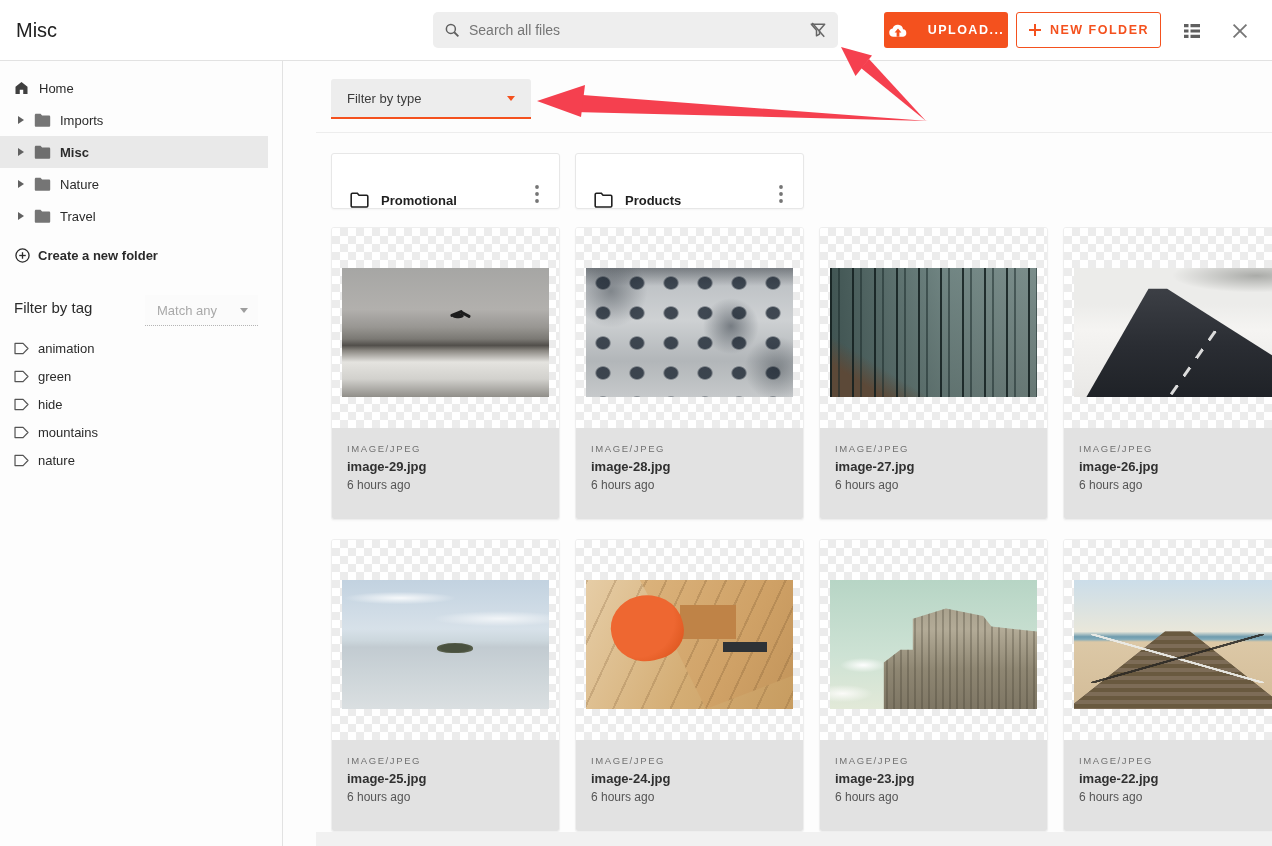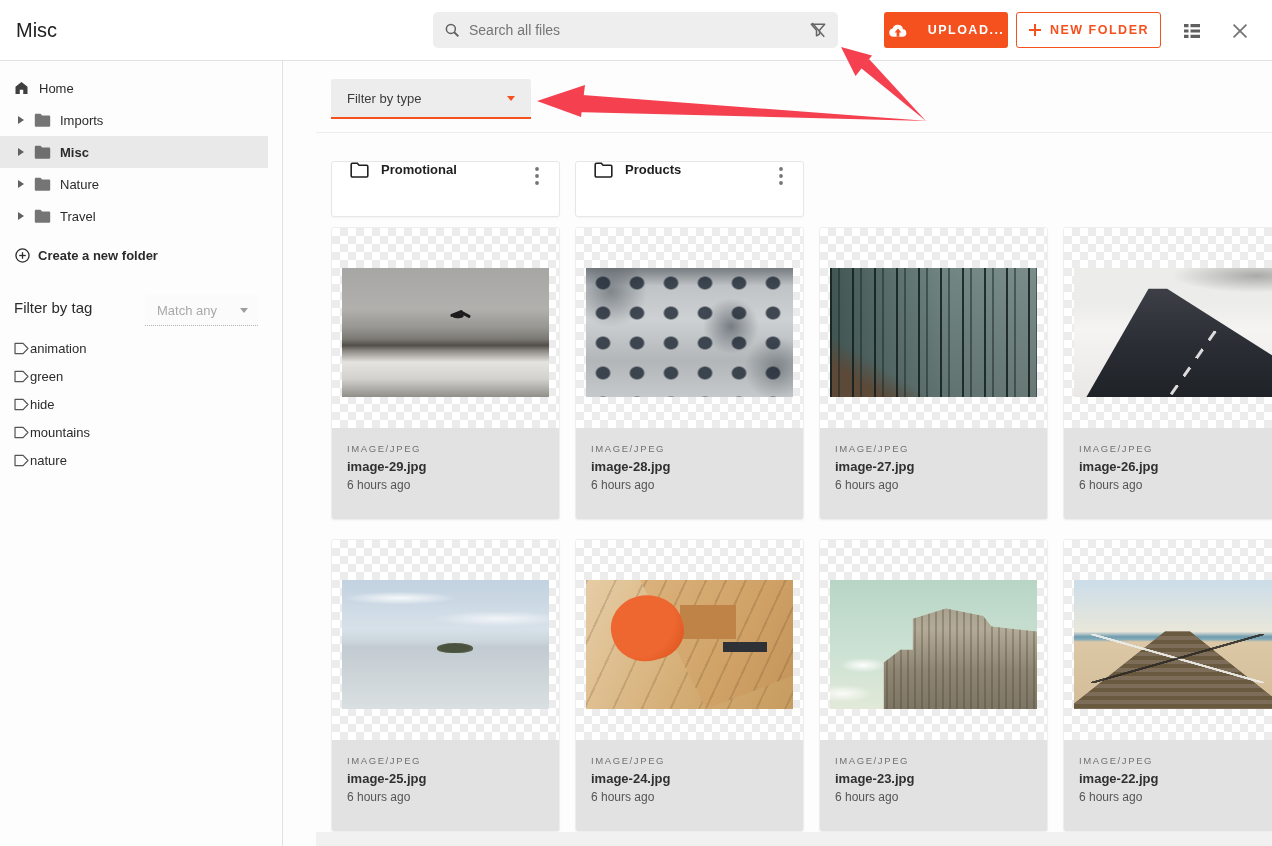--- a/index.html
+++ b/index.html
@@ -44,36 +44,36 @@
   .t0{top:43px} .t1{top:75px} .t2{top:107px} .t3{top:139px}
   .row-create { top:178px; padding-left:15px; gap:8px; font-weight:bold; }
 
   .filter-tag-label { position:absolute; left:14px; top:238px; font-size:15px; color:#2b2b2b; }
   .match-select { position:absolute; left:145px; top:234px; width:113px; height:31px;
     background:#fbfbfb; border-bottom:1px dotted #b5b5b5; display:flex; align-items:center;
     justify-content:space-between; padding:0 10px 0 12px; font-size:13px; color:#a9a9a9; cursor:pointer; }
   .caret-down { width:0; height:0; border-top:5px solid #9e9e9e;
     border-left:4.5px solid transparent; border-right:4.5px solid transparent; }
   .tag-row { position:absolute; left:0; width:268px; height:26px; display:flex;
-    align-items:center; padding-left:14px; gap:1px; font-size:13px; color:#2b2b2b; cursor:pointer; }
+    align-items:center; padding-left:14px; gap:9px; font-size:13px; color:#2b2b2b; cursor:pointer; }
   .g0{top:274px} .g1{top:302px} .g2{top:330px} .g3{top:358px} .g4{top:386px}
 
   
   .main { position:absolute; left:284px; top:61px; width:820px; height:785px; background:#fdfdfd;margin-left:32px; }
   .filter-strip { position:absolute; left:0; top:0; width:988px; height:72px;
     border-bottom:1px solid #ededed; background:#fdfdfd; }
   .type-select { position:absolute; left:15px; top:18px; width:200px; height:40px;
     background:#ededed; border:none; border-bottom:2px solid #f4511e; border-radius:3px 3px 0 0;
     display:flex; align-items:center; justify-content:space-between; padding:0 16px;
     font-size:13px; color:#3c3c3c; cursor:pointer; }
   .type-select .caret-down { border-top-color:#f4511e; }
 
-  .folder-card { position:absolute; top:100px; width:229px; height:56px; background:#fff;
+  .folder-card { position:absolute; top:92px; width:229px; height:56px; background:#fff;
     border:1px solid #e7e7e7; border-radius:3px; box-shadow:0 1px 2px rgba(0,0,0,0.04);
-    display:flex; align-items:flex-start; padding:0 10px 0 18px; gap:12px; cursor:pointer; }
+    display:flex; align-items:flex-end; padding:0 10px 0 18px; gap:12px; cursor:pointer; }
   .fc0{left:15px} .fc1{left:259px}
   .folder-card .fname { font-size:13px; font-weight:bold; color:#1f1f1f; flex:1; }
   .kebab { width:24px; height:28px; display:flex; align-items:center; justify-content:center; cursor:pointer; background:none; border:none; }
 
   .file-card { position:absolute; width:229px; height:293px; border-radius:3px; overflow:hidden;
     border:1px solid #eeeeee; background:#fff; cursor:pointer; box-shadow:0 1px 2px rgba(0,0,0,0.03); }
   .c0{left:15px} .c1{left:259px} .c2{left:503px} .c3{left:747px}
   .r0{top:166px} .r1{top:478px}
   .thumb { position:relative; width:227px; height:200px;
     background:conic-gradient(#ececec 90deg,#ffffff 90deg 180deg,#ececec 180deg 270deg,#ffffff 270deg);

